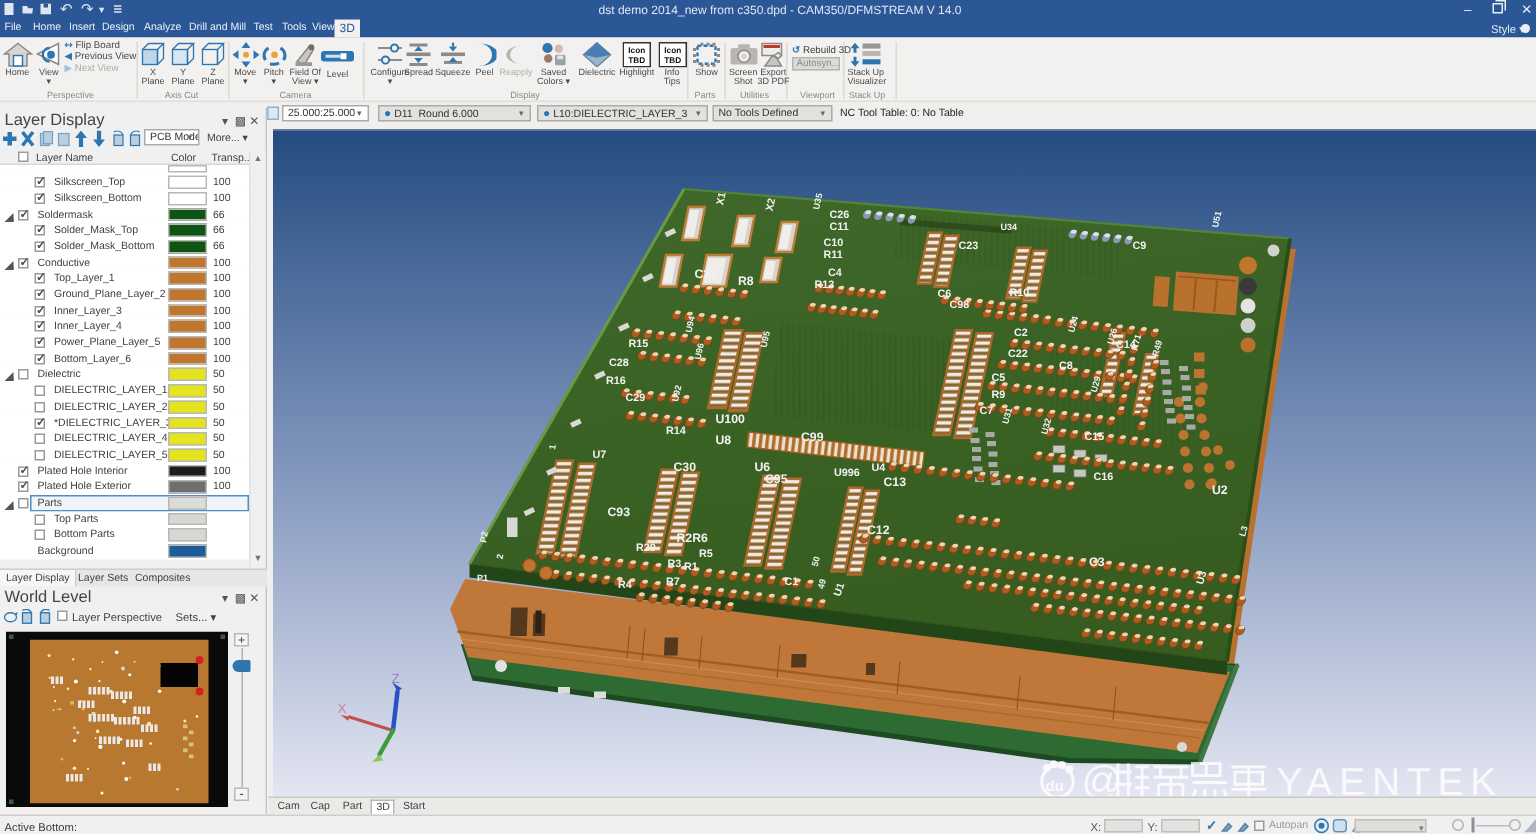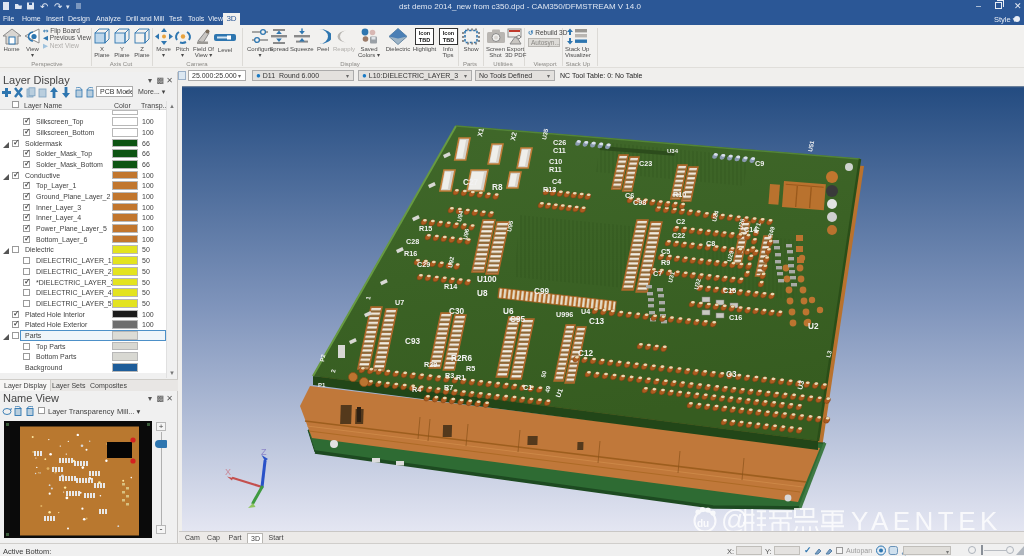--- a/index.html
+++ b/index.html
@@ -524,36 +524,36 @@
     </div>
     <div class="abs" style="left:166px;top:29px;width:11px;height:277px;background:#f0f0f0;border-left:1px solid #e0e0e0;">
       <div style="position:absolute;left:2px;top:2px;font-size:6px;color:#777;">▲</div>
       <div style="position:absolute;left:2px;bottom:2px;font-size:6px;color:#777;">▼</div>
     </div>
     <div class="abs" style="left:0;top:307.1px;width:178px;height:12px;background:#e8e6e4;border-top:1px solid #cfcdc9;">
       <div class="ptab" style="left:0px;background:#f7f6f5;border-right:1px solid #cfcdc9;">Layer Display</div>
       <div class="ptab" style="left:48px;">Layer Sets</div>
       <div class="ptab" style="left:86px;">Composites</div>
     </div>
-    <div class="ptitle abs" style="left:3px;top:320.1px;">Name View</div>
+    <div class="ptitle abs" style="left:3px;top:320.1px;">World Level</div>
     <div class="abs" style="left:148px;top:322.1px;font-size:8px;color:#555;">▾&nbsp;&nbsp;▩&nbsp;✕</div>
     <svg class="abs" style="left:2px;top:333.6px" width="34" height="11" viewBox="0 0 34 11">
       <g fill="#b9cede" stroke="#2e76b0" stroke-width="0.9">
         <ellipse cx="5" cy="5.5" rx="4" ry="3" fill="none"></ellipse>
         <path d="M8 3 l2 -1 -1 2.5 Z" fill="#2e76b0" stroke="none"></path>
         <rect x="13" y="2.5" width="6" height="7"></rect>
         <path d="M19 2.5 a4 4 0 0 0 -6 -1.5" fill="none"></path>
         <rect x="25" y="2.5" width="6" height="7"></rect>
         <path d="M25 2.5 a4 4 0 0 1 6 -1.5" fill="none"></path>
       </g>
     </svg>
     <div class="cb" style="left:38px;top:334.6px;"></div>
-    <div class="abs" style="left:48px;top:334.6px;font-size:7.5px;color:#3f3f3f;">Layer Transparency</div>
+    <div class="abs" style="left:48px;top:334.6px;font-size:7.5px;color:#3f3f3f;">Layer Perspective</div>
     <div class="abs" style="left:108px;top:334.6px;font-size:7.5px;color:#3f3f3f;"><span style="margin-left:9px"></span></div>
-    <div class="abs" style="left:117px;top:334.6px;font-size:7.5px;color:#3f3f3f;">Mill... ▾</div>
+    <div class="abs" style="left:117px;top:334.6px;font-size:7.5px;color:#3f3f3f;">Sets... ▾</div>
     <svg class="abs" style="left:4px;top:349.1px" width="148" height="117" viewBox="0 0 148 117">
       <rect x="0" y="0" width="148" height="117" fill="#0a0a0a"></rect>
       <rect x="16" y="5.5" width="119" height="109" fill="#b9782f"></rect>
       <circle cx="56.3" cy="25.1" r="0.7" fill="#ffffff"></circle>
       <circle cx="78.8" cy="46.6" r="1.3" fill="#ffffff"></circle>
       <circle cx="44.8" cy="18.6" r="0.7" fill="#fff"></circle>
       <circle cx="31.6" cy="52.5" r="0.7" fill="#d8d8d8"></circle>
       <circle cx="45.7" cy="72.7" r="1.1" fill="#ffffff"></circle>
       <circle cx="64.0" cy="107.6" r="1.0" fill="#ffffff"></circle>
       <circle cx="36.1" cy="51.9" r="0.7" fill="#d8d8d8"></circle>

